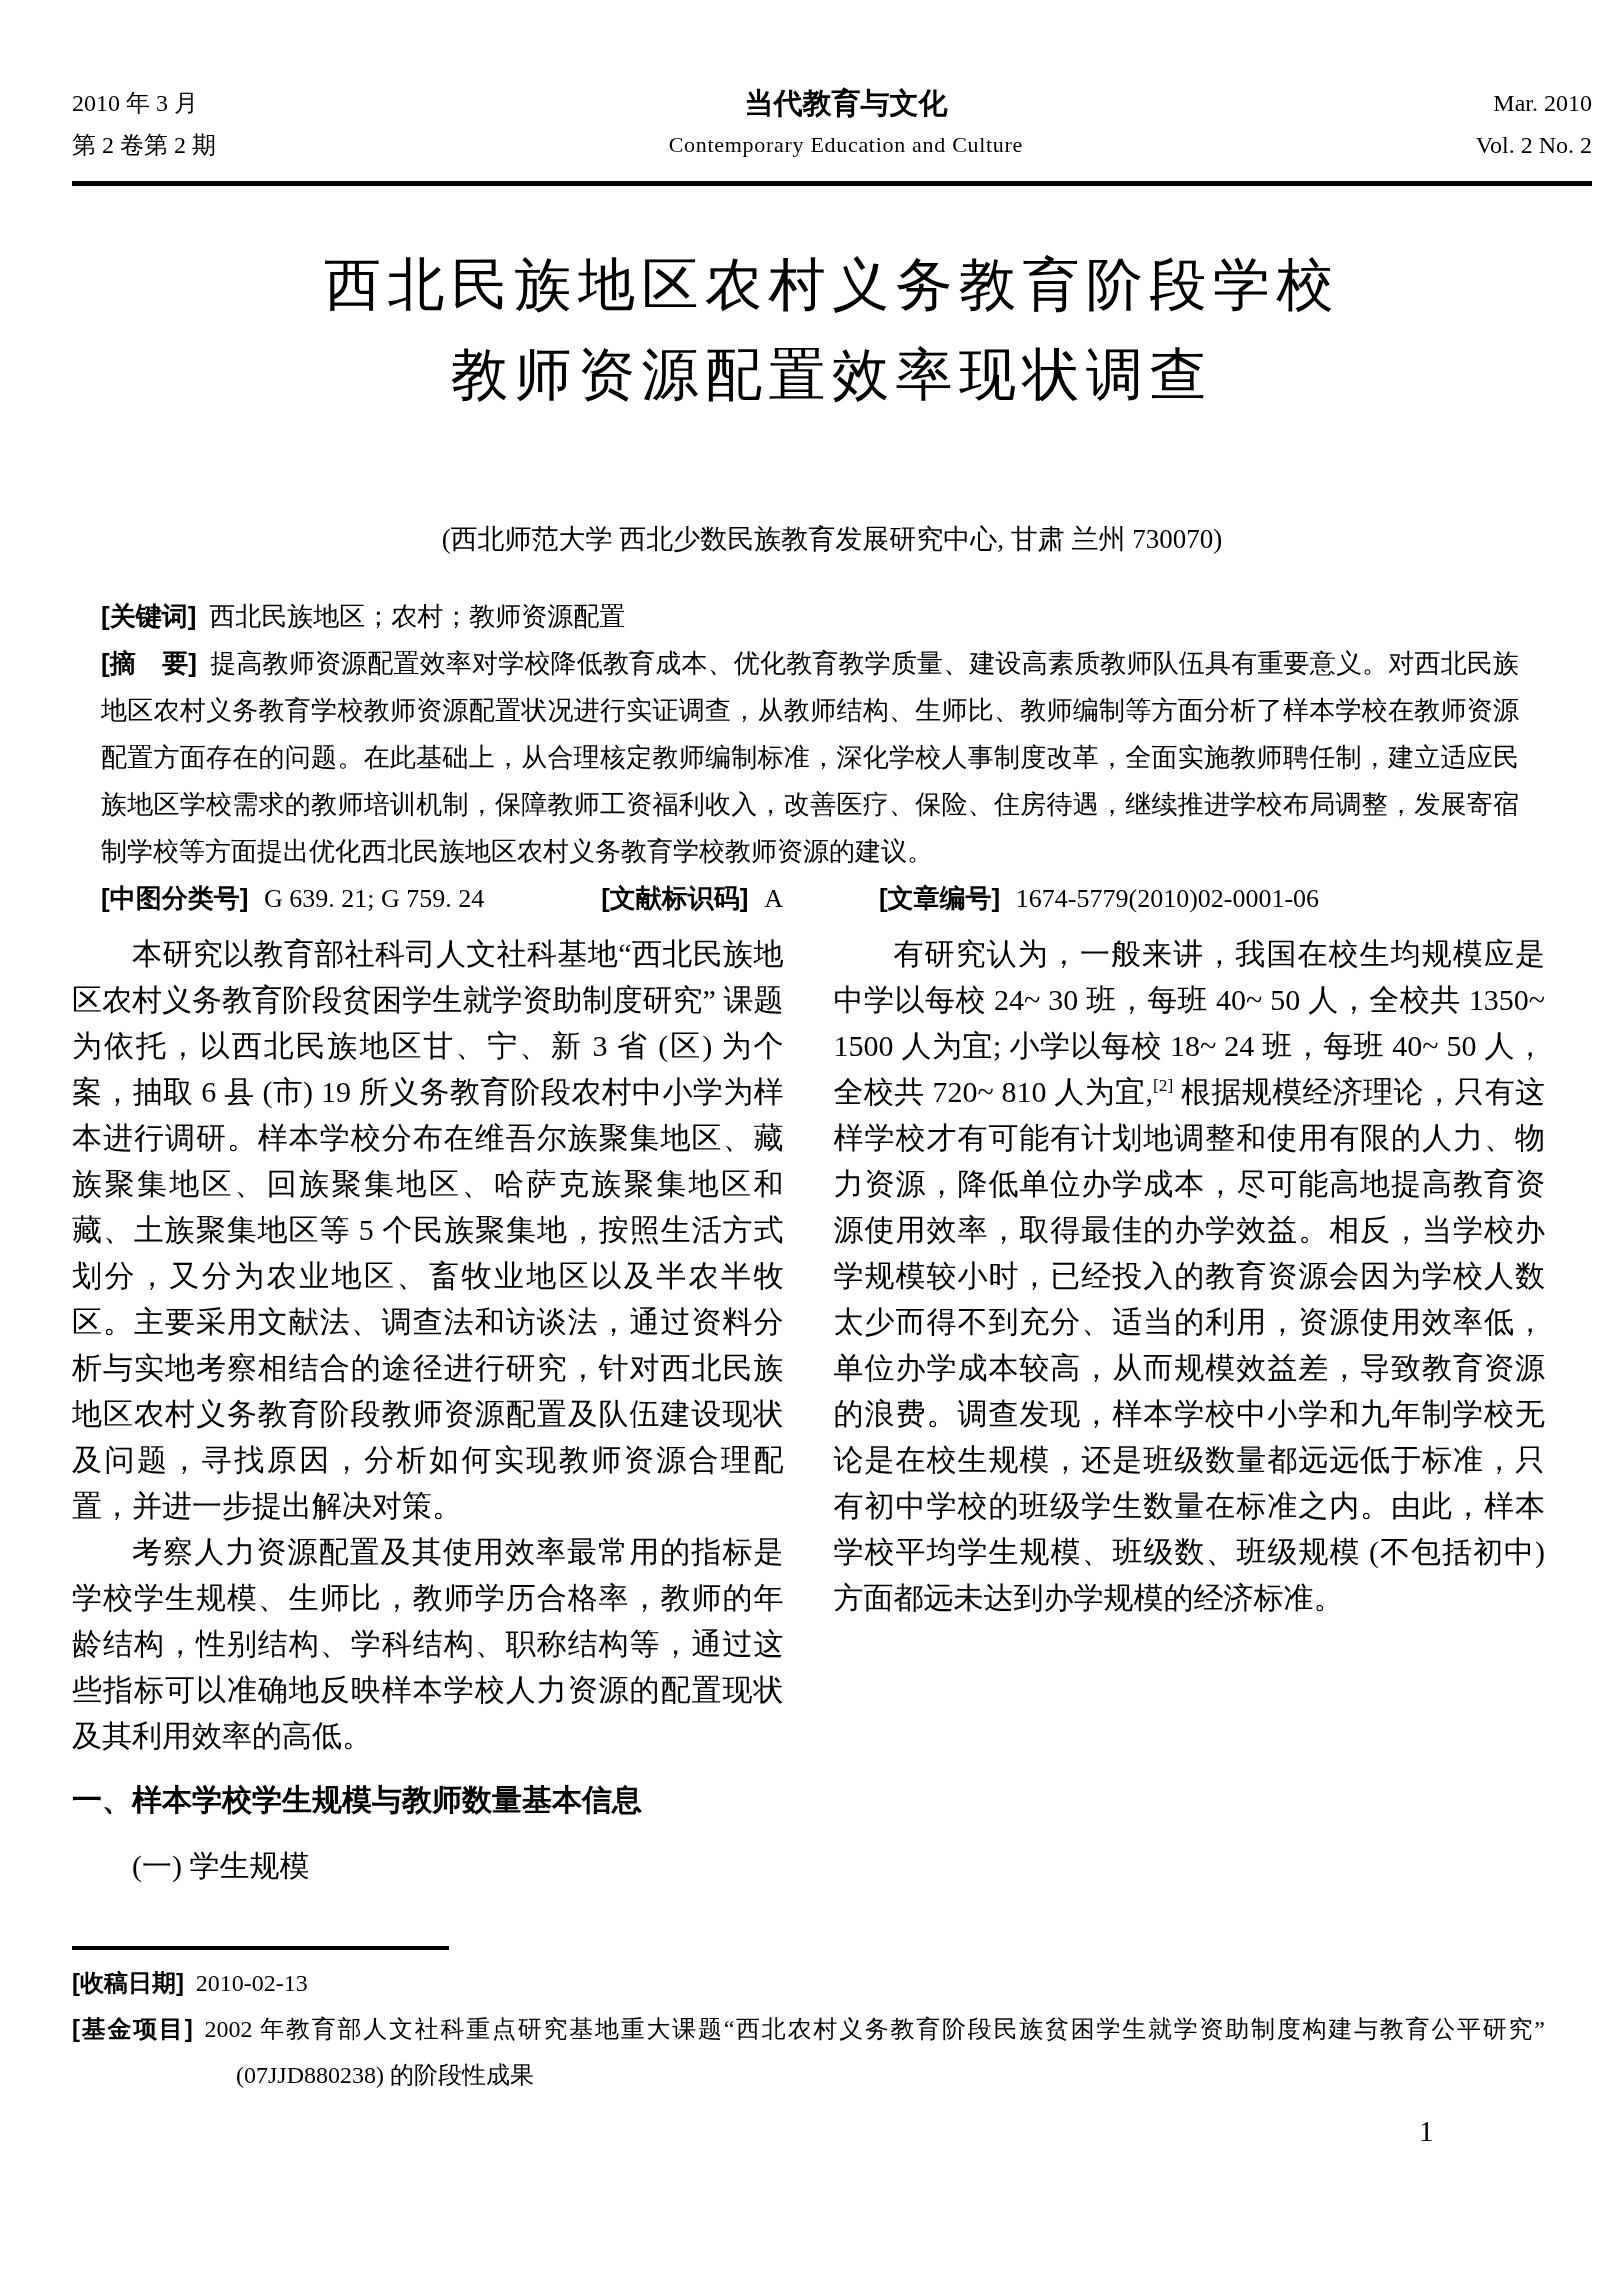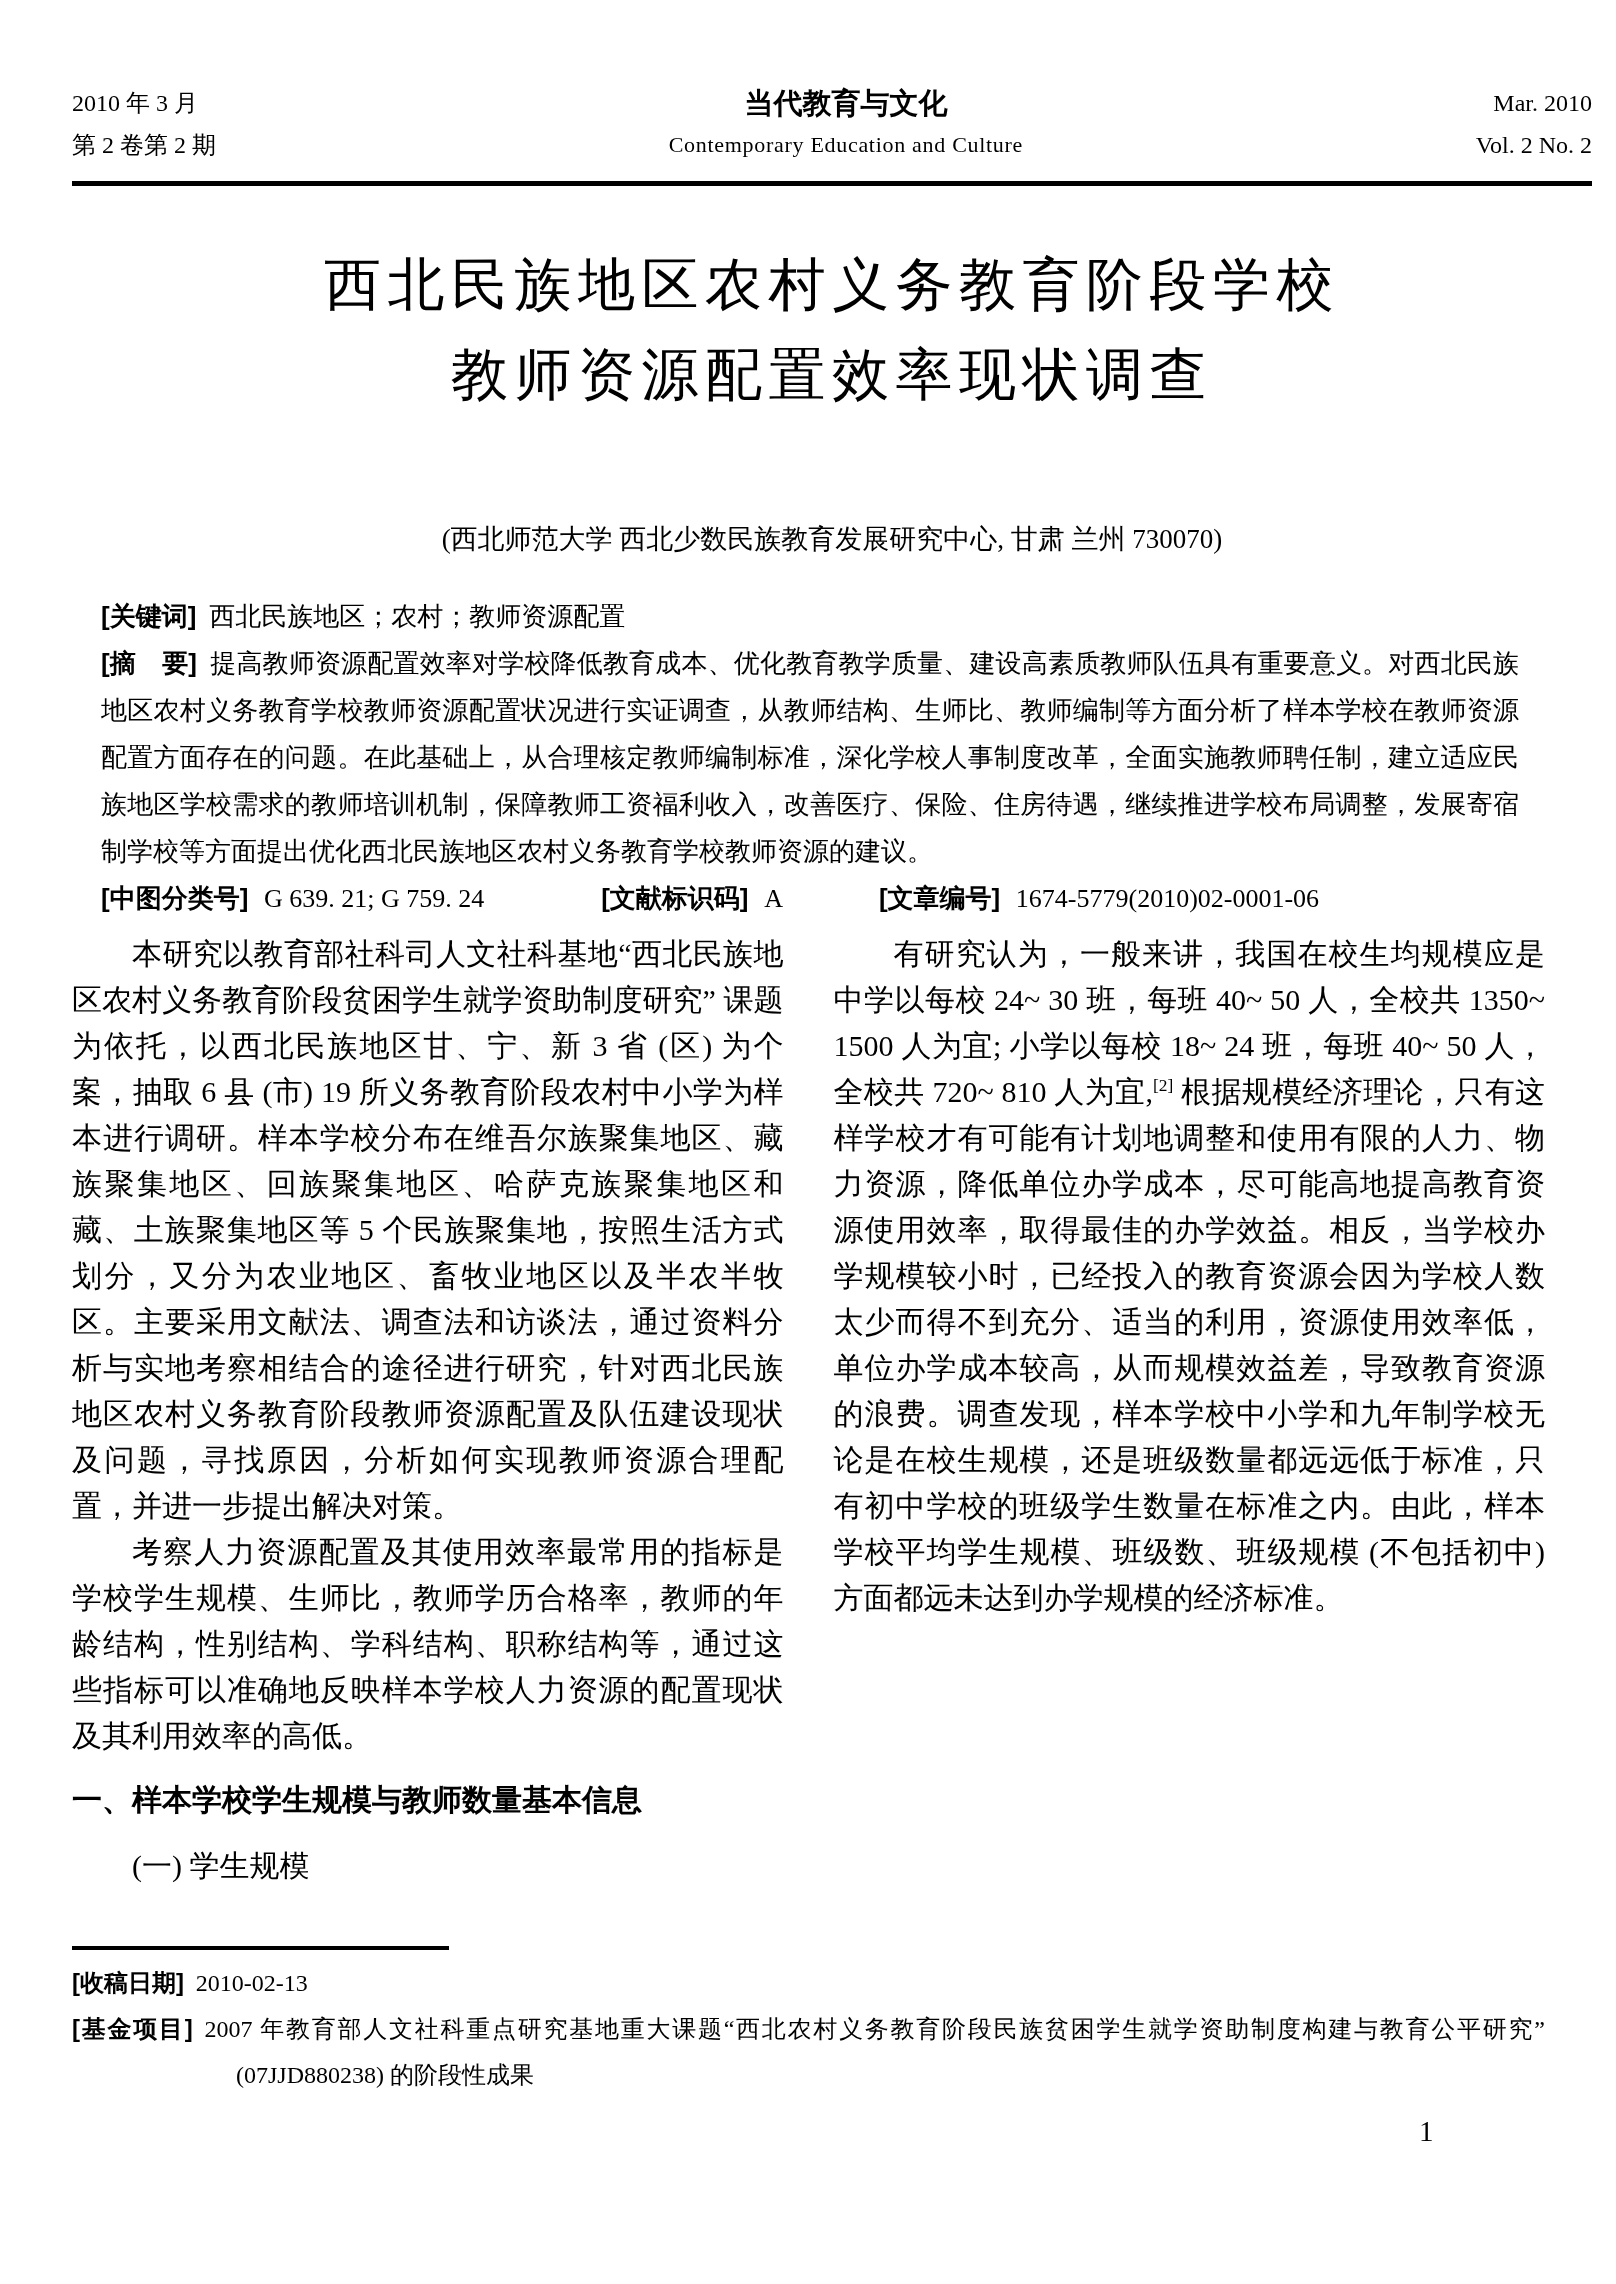--- a/index.html
+++ b/index.html
@@ -130,19 +130,19 @@
     </div>
     <div class="col">
       <p class="body-p"><span>有研究认为，一般来讲，我国在校生均规模应是中学以每校 24~ 30 班，每班 40~ 50 人，全校共 1350~ 1500 人为宜; 小学以每校 18~ 24 班，每班 40~ 50 人，全校共 720~ 810 人为宜,</span><sup>[2]</sup><span> 根据规模经济理论，只有这样学校才有可能有计划地调整和使用有限的人力、物力资源，降低单位办学成本，尽可能高地提高教育资源使用效率，取得最佳的办学效益。相反，当学校办学规模较小时，已经投入的教育资源会因为学校人数太少而得不到充分、适当的利用，资源使用效率低，单位办学成本较高，从而规模效益差，导致教育资源的浪费。调查发现，样本学校中小学和九年制学校无论是在校生规模，还是班级数量都远远低于标准，只有初中学校的班级学生数量在标准之内。由此，样本学校平均学生规模、班级数、班级规模 (不包括初中) 方面都远未达到办学规模的经济标准。</span></p>
     </div>
   </div>
 
   <div class="fn-divider"></div>
 
   <div class="footnotes">
     <p class="fn-row"><span class="fn-label">[收稿日期]</span><span>2010-02-13</span></p>
-    <p class="fn-row fn-hang"><span class="fn-label">[基金项目]</span><span>2007 年教育部人文社科重点研究基地重大课题“西北农村义务教育阶段民族贫困学生就学资助制度构建与教育公平研究” (07JJD880238) 的阶段性成果</span></p>
+    <p class="fn-row fn-hang"><span class="fn-label">[基金项目]</span><span>2002 年教育部人文社科重点研究基地重大课题“西北农村义务教育阶段民族贫困学生就学资助制度构建与教育公平研究” (07JJD880238) 的阶段性成果</span></p>
   </div>
 
   <div class="page-number">1</div>
 
 </div>
 
 
 </body></html>

